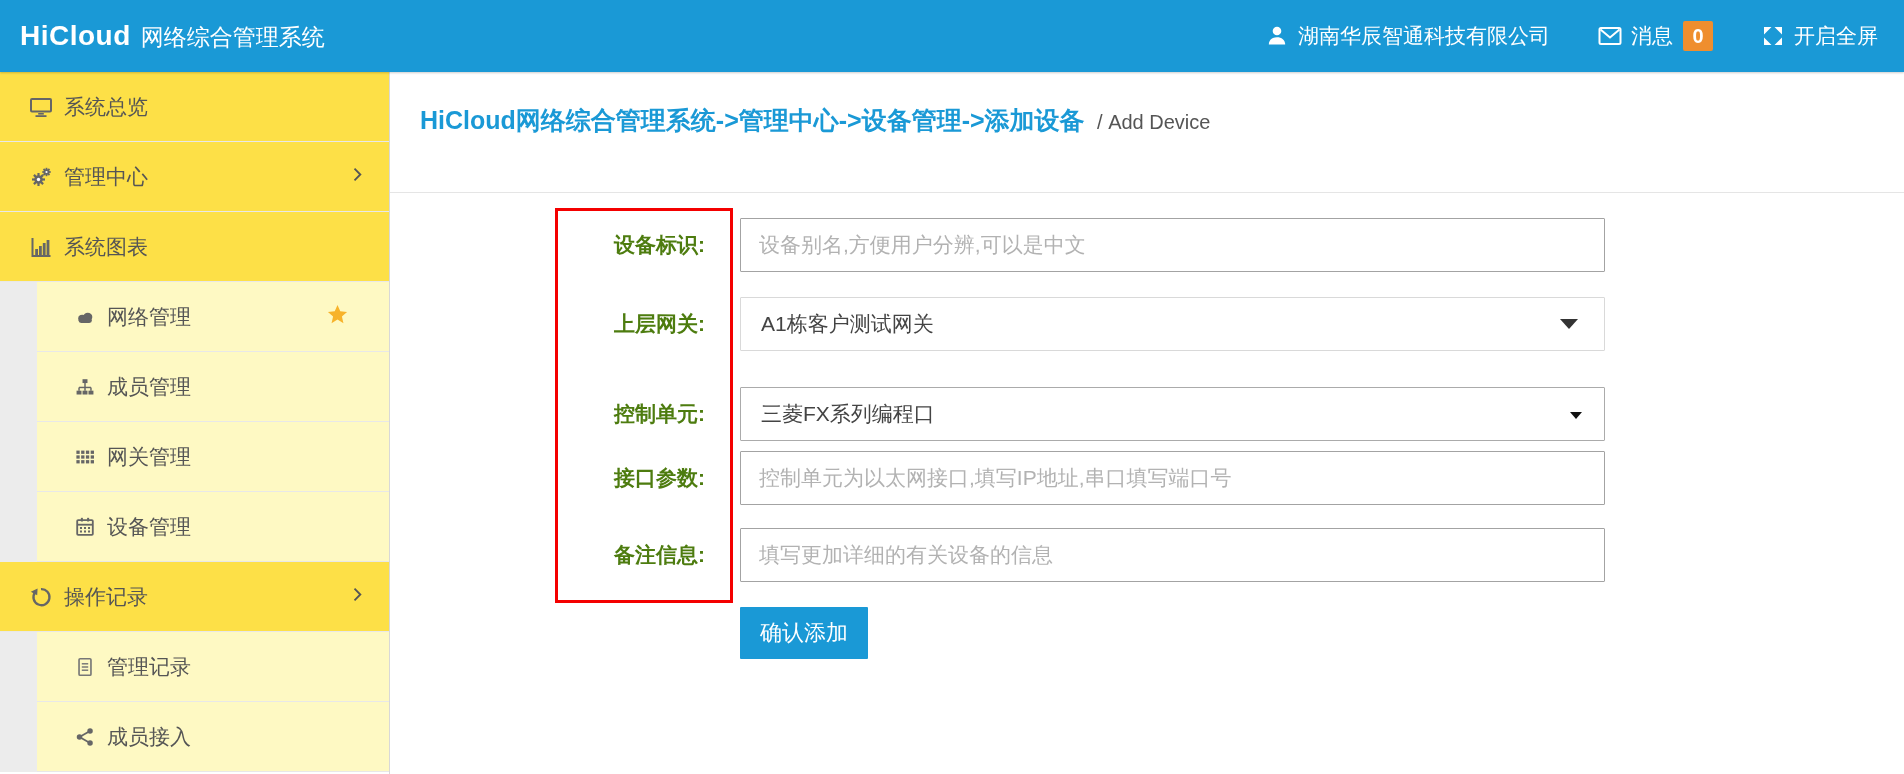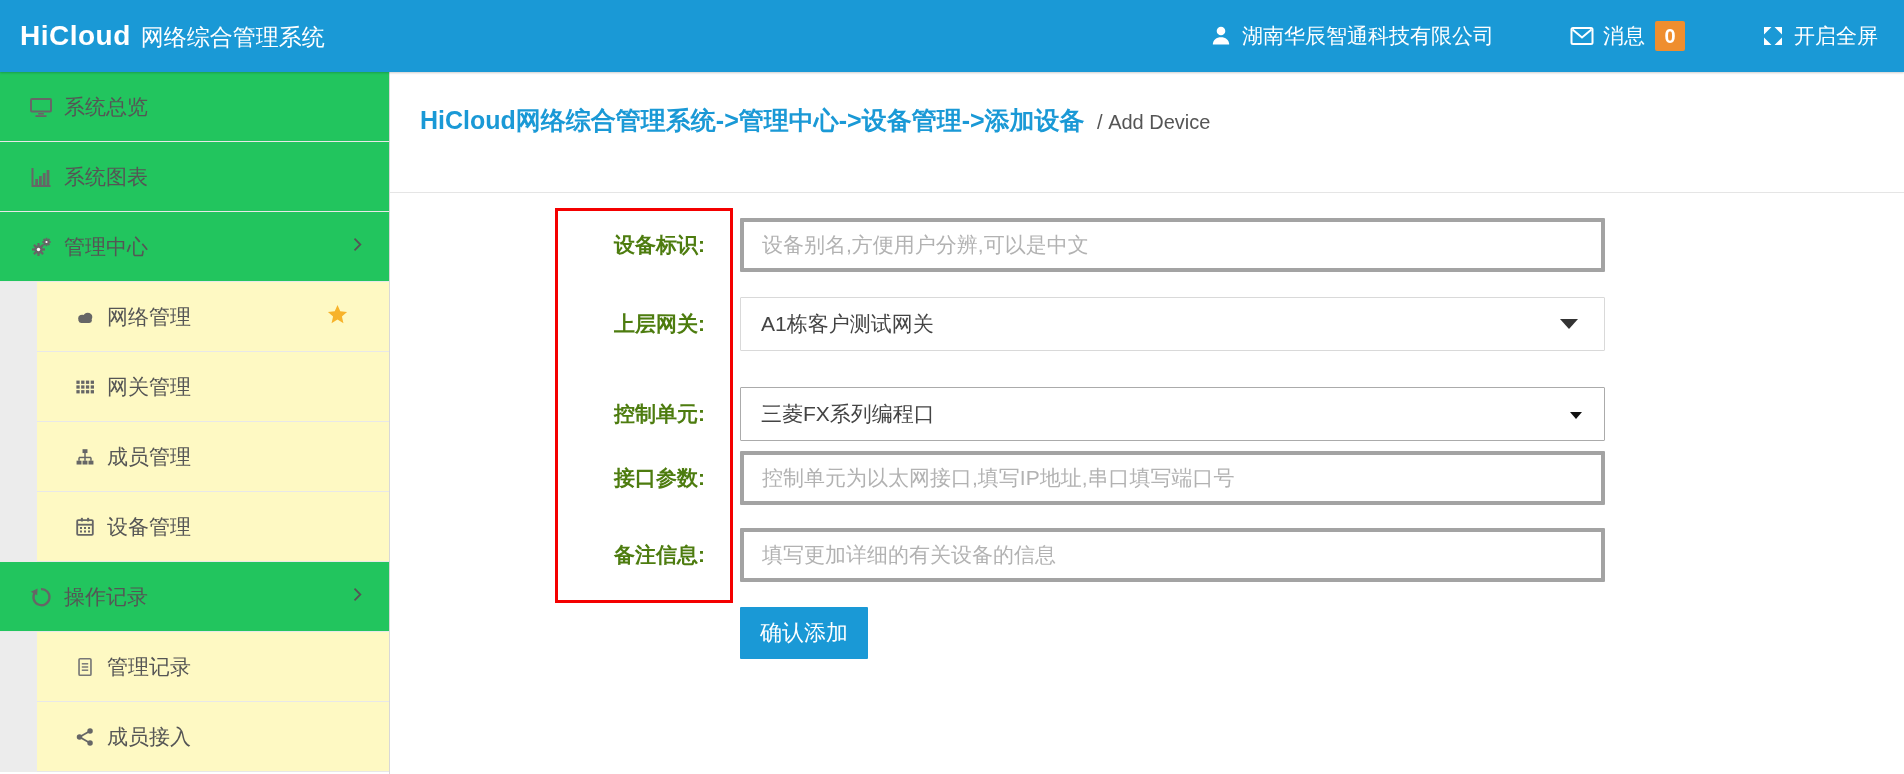--- a/index.html
+++ b/index.html
@@ -8,36 +8,36 @@
 
   .app { width:1904px; height:774px; display:flex; flex-direction:column; }
 
   
   .topbar { height:72px; background:#1A99D6; display:flex; align-items:center;
     justify-content:space-between; padding:0 26px 0 20px; flex:0 0 auto;
     box-shadow:0 1px 2px rgba(0,0,0,.2); position:relative; z-index:5; color:#fff; }
   .logo { display:flex; align-items:baseline; cursor:pointer; }
   .logo-bold { font-size:28px; font-weight:bold; letter-spacing:.5px; }
   .logo-rest { font-size:23px; margin-left:10px; }
-  .topbar-right { display:flex; align-items:center; gap:76px; }
+  .topbar-right { display:flex; align-items:center; gap:48px; }
   .h-item { display:flex; align-items:center; font-size:21px; cursor:pointer; }
   .h-item svg { width:24px; height:24px; margin-right:9px; }
   .badge { display:inline-block; min-width:30px; height:30px; line-height:30px;
     background:#EF8E2E; color:#fff; text-align:center; font-size:20px;
     margin-left:10px; border-radius:2px; font-weight:bold; }
 
   
   .frame { flex:1; display:flex; min-height:0; }
 
   
   .sidebar { width:390px; flex:0 0 auto; background:#fff;
     border-right:1px solid #D8D8D8; }
   .s-item { height:70px; display:flex; align-items:center; padding-left:28px;
     font-size:21px; color:#555; cursor:pointer; position:relative;
-    box-shadow:inset 0 -1px 0 #E8E8E8; background:#22c55e; }
+    box-shadow:inset 0 -1px 0 #E8E8E8; background:#fde047; }
   .s-item .s-ic { width:26px; height:26px; margin-right:10px; display:flex;
     align-items:center; justify-content:center; flex:0 0 auto; }
   .s-ic svg { width:24px; height:24px; }
   .chev { position:absolute; right:22px; top:50%; transform:translateY(-50%); }
   .chev svg { width:20px; height:20px; }
   .s-item.sub { padding:0 0 0 37px; background:#ECECEC; box-shadow:none; }
   .sub-inner { height:100%; flex:1; background:#fef9c3; display:flex;
     align-items:center; padding-left:36px; position:relative;
     box-shadow:inset 0 -1px 0 #E8E8E8; }
   .sub-inner .s-ic { width:24px; height:24px; margin-right:10px; }
@@ -55,21 +55,21 @@
   .red-box { position:absolute; left:165px; top:136px; width:178px; height:395px;
     border:3px solid #F40000; pointer-events:none; z-index:3; }
 
   .f-label { position:absolute; left:175px; width:140px; height:54px;
     line-height:54px; text-align:right; font-size:21px; font-weight:bold;
     color:#4d7c0f; white-space:nowrap; }
   .f-field { position:absolute; left:350px; width:865px; height:54px; }
   .r1 { top:146px; } .r2 { top:225px; } .r3 { top:315px; }
   .r4 { top:379px; } .r5 { top:456px; }
 
-  input.txt { width:100%; height:100%; border:4px solid #a3a3a3; outline:none;
+  input.txt { width:100%; height:100%; border:1px solid #a3a3a3; outline:none;
     padding:0 18px; font-size:21px; color:#444; border-radius:1px;
     font-family:inherit; background:#fff; }
   input.txt::placeholder { color:#B2B2B2; opacity:1; }
 
   .sel { width:100%; height:100%; border:1px solid #D9D9D9; background:#fff;
     font-size:21px; color:#444; line-height:52px; padding-left:20px;
     position:relative; cursor:pointer; border-radius:1px; white-space:nowrap; }
   .sel.darker { border-color:#ABABAB; }
   .tri-big { position:absolute; right:26px; top:21px; width:0; height:0;
     border-left:9px solid transparent; border-right:9px solid transparent;
@@ -123,33 +123,20 @@
 
       <div class="s-item">
         <span class="s-ic">
           <svg viewBox="0 0 24 24">
               <rect x="2" y="4" width="20" height="12.5" rx="1" fill="none" stroke="#666" stroke-width="2"></rect>
               <rect x="9.2" y="18" width="5.6" height="1.6" fill="#666"></rect>
               <rect x="6.5" y="20.2" width="11" height="1.8" fill="#666"></rect>
             </svg>
         </span>
         <span class="s-label">系统总览</span>
-      </div>
-
-      <div class="s-item">
-        <span class="s-ic">
-          <svg viewBox="0 0 24 24">
-              <path d="M3.5,3 L3.5,21 L21.5,21" fill="none" stroke="#666" stroke-width="2"></path>
-              <rect x="6.2" y="14" width="2.8" height="7" fill="#666"></rect>
-              <rect x="10" y="11" width="2.8" height="10" fill="#666"></rect>
-              <rect x="13.8" y="8" width="2.8" height="13" fill="#666"></rect>
-              <rect x="17.6" y="5" width="2.8" height="16" fill="#666"></rect>
-            </svg>
-        </span>
-        <span class="s-label">系统图表</span>
       </div>
 
       <div class="s-item">
         <span class="s-ic">
           <svg viewBox="0 0 24 24">
             <g stroke="#666" stroke-width="2.2">
                 <line x1="3" y1="14.5" x2="16" y2="14.5"></line>
                 <line x1="9.5" y1="8" x2="9.5" y2="21"></line>
                 <line x1="4.9" y1="9.9" x2="14.1" y2="19.1"></line>
                 <line x1="4.9" y1="19.1" x2="14.1" y2="9.9"></line>
@@ -167,35 +154,69 @@
           </svg>
         </span>
         <span class="s-label">管理中心</span>
         <span class="chev">
           <svg viewBox="0 0 24 24">
               <polyline points="9,5 16,12 9,19" fill="none" stroke="#555" stroke-width="2.2"></polyline>
             </svg>
         </span>
       </div>
 
+      <div class="s-item">
+        <span class="s-ic">
+          <svg viewBox="0 0 24 24">
+              <path d="M3.5,3 L3.5,21 L21.5,21" fill="none" stroke="#666" stroke-width="2"></path>
+              <rect x="6.2" y="14" width="2.8" height="7" fill="#666"></rect>
+              <rect x="10" y="11" width="2.8" height="10" fill="#666"></rect>
+              <rect x="13.8" y="8" width="2.8" height="13" fill="#666"></rect>
+              <rect x="17.6" y="5" width="2.8" height="16" fill="#666"></rect>
+            </svg>
+        </span>
+        <span class="s-label">系统图表</span>
+      </div>
+
       <div class="s-item sub">
         <div class="sub-inner">
           <span class="s-ic">
             <svg viewBox="0 0 24 24">
                 <ellipse cx="9" cy="13.5" rx="4.4" ry="4" fill="#666"></ellipse>
                 <ellipse cx="15" cy="12" rx="5" ry="4.6" fill="#666"></ellipse>
                 <rect x="5" y="13" width="14.5" height="5.5" rx="2.7" fill="#666"></rect>
               </svg>
           </span>
           <span class="s-label">网络管理</span>
           <span class="star">
             <svg viewBox="0 0 24 24">
                 <path d="M12 2 L14.9 8.6 L22 9.3 L16.6 14 L18.2 21 L12 17.3 L5.8 21 L7.4 14 L2 9.3 L9.1 8.6 Z" fill="#F7B32B"></path>
               </svg>
           </span>
+        </div>
+      </div>
+
+      <div class="s-item sub">
+        <div class="sub-inner">
+          <span class="s-ic">
+            <svg viewBox="0 0 24 24">
+                <rect x="9.3" y="3.5" width="5.4" height="4.2" fill="#666"></rect>
+                <rect x="2.8" y="16" width="5.4" height="4.2" fill="#666"></rect>
+                <rect x="9.3" y="16" width="5.4" height="4.2" fill="#666"></rect>
+                <rect x="15.8" y="16" width="5.4" height="4.2" fill="#666"></rect>
+                <g stroke="#666" stroke-width="1.6" fill="none">
+                  <line x1="12" y1="7.7" x2="12" y2="12.5"></line>
+                  <line x1="5.5" y1="12.5" x2="18.5" y2="12.5"></line>
+                  <line x1="5.5" y1="12.5" x2="5.5" y2="16"></line>
+                  <line x1="12" y1="12.5" x2="12" y2="16"></line>
+                  <line x1="18.5" y1="12.5" x2="18.5" y2="16"></line>
+                </g>
+              </svg>
+          </span>
+          <span class="s-label">成员管理</span>
         </div>
       </div>
 
       <div class="s-item sub">
         <div class="sub-inner">
           <span class="s-ic">
             <svg viewBox="0 0 24 24">
                 <g fill="#666">
               <rect x="2.6" y="5" width="3.6" height="3.6"></rect>
                   <rect x="7.8" y="5" width="3.6" height="3.6"></rect>
@@ -213,41 +234,20 @@
               </svg>
           </span>
           <span class="s-label">网关管理</span>
         </div>
       </div>
 
       <div class="s-item sub">
         <div class="sub-inner">
           <span class="s-ic">
             <svg viewBox="0 0 24 24">
-                <rect x="9.3" y="3.5" width="5.4" height="4.2" fill="#666"></rect>
-                <rect x="2.8" y="16" width="5.4" height="4.2" fill="#666"></rect>
-                <rect x="9.3" y="16" width="5.4" height="4.2" fill="#666"></rect>
-                <rect x="15.8" y="16" width="5.4" height="4.2" fill="#666"></rect>
-                <g stroke="#666" stroke-width="1.6" fill="none">
-                  <line x1="12" y1="7.7" x2="12" y2="12.5"></line>
-                  <line x1="5.5" y1="12.5" x2="18.5" y2="12.5"></line>
-                  <line x1="5.5" y1="12.5" x2="5.5" y2="16"></line>
-                  <line x1="12" y1="12.5" x2="12" y2="16"></line>
-                  <line x1="18.5" y1="12.5" x2="18.5" y2="16"></line>
-                </g>
-              </svg>
-          </span>
-          <span class="s-label">成员管理</span>
-        </div>
-      </div>
-
-      <div class="s-item sub">
-        <div class="sub-inner">
-          <span class="s-ic">
-            <svg viewBox="0 0 24 24">
                 <rect x="3.5" y="4.5" width="17" height="16" rx="1" fill="none" stroke="#666" stroke-width="2"></rect>
                 <rect x="7.5" y="2" width="2.2" height="4" fill="#666"></rect>
                 <rect x="14.3" y="2" width="2.2" height="4" fill="#666"></rect>
                 <line x1="4" y1="9.5" x2="20" y2="9.5" stroke="#666" stroke-width="2"></line>
                 <g fill="#666">
                   <rect x="6.5" y="12" width="2.2" height="2.2"></rect>
                   <rect x="10.9" y="12" width="2.2" height="2.2"></rect>
                   <rect x="15.3" y="12" width="2.2" height="2.2"></rect>
                   <rect x="6.5" y="15.8" width="2.2" height="2.2"></rect>
                   <rect x="10.9" y="15.8" width="2.2" height="2.2"></rect>

